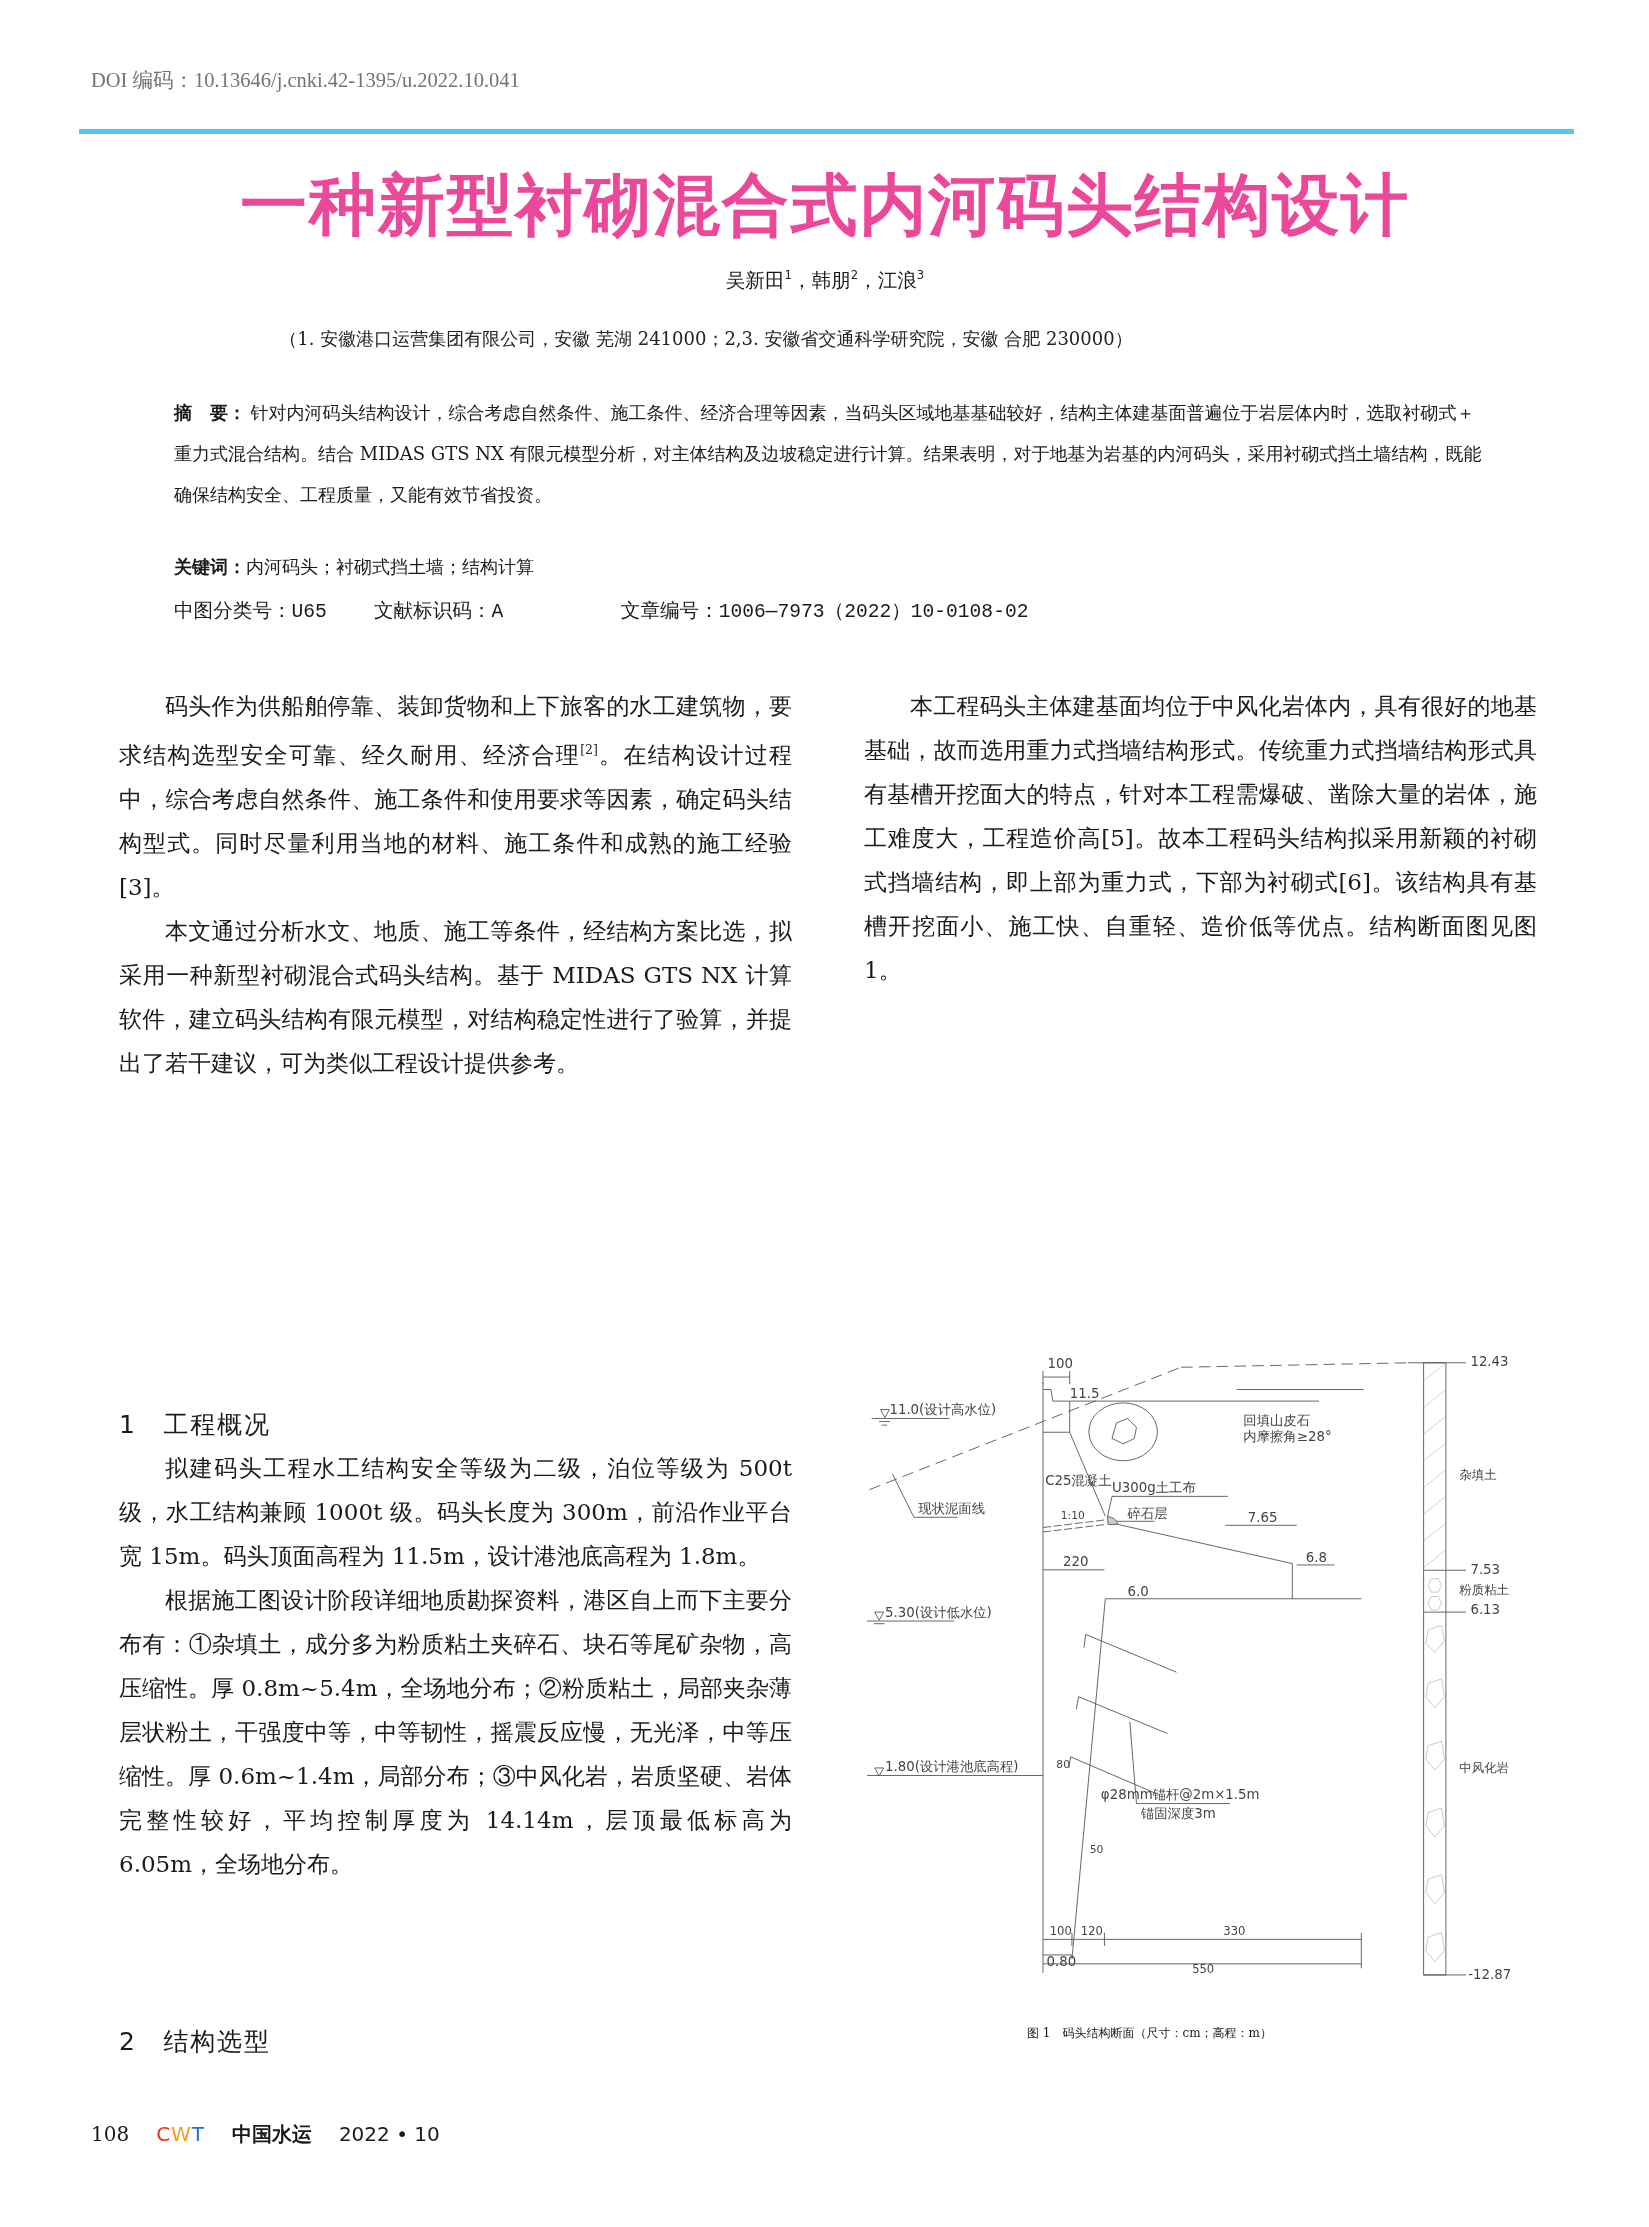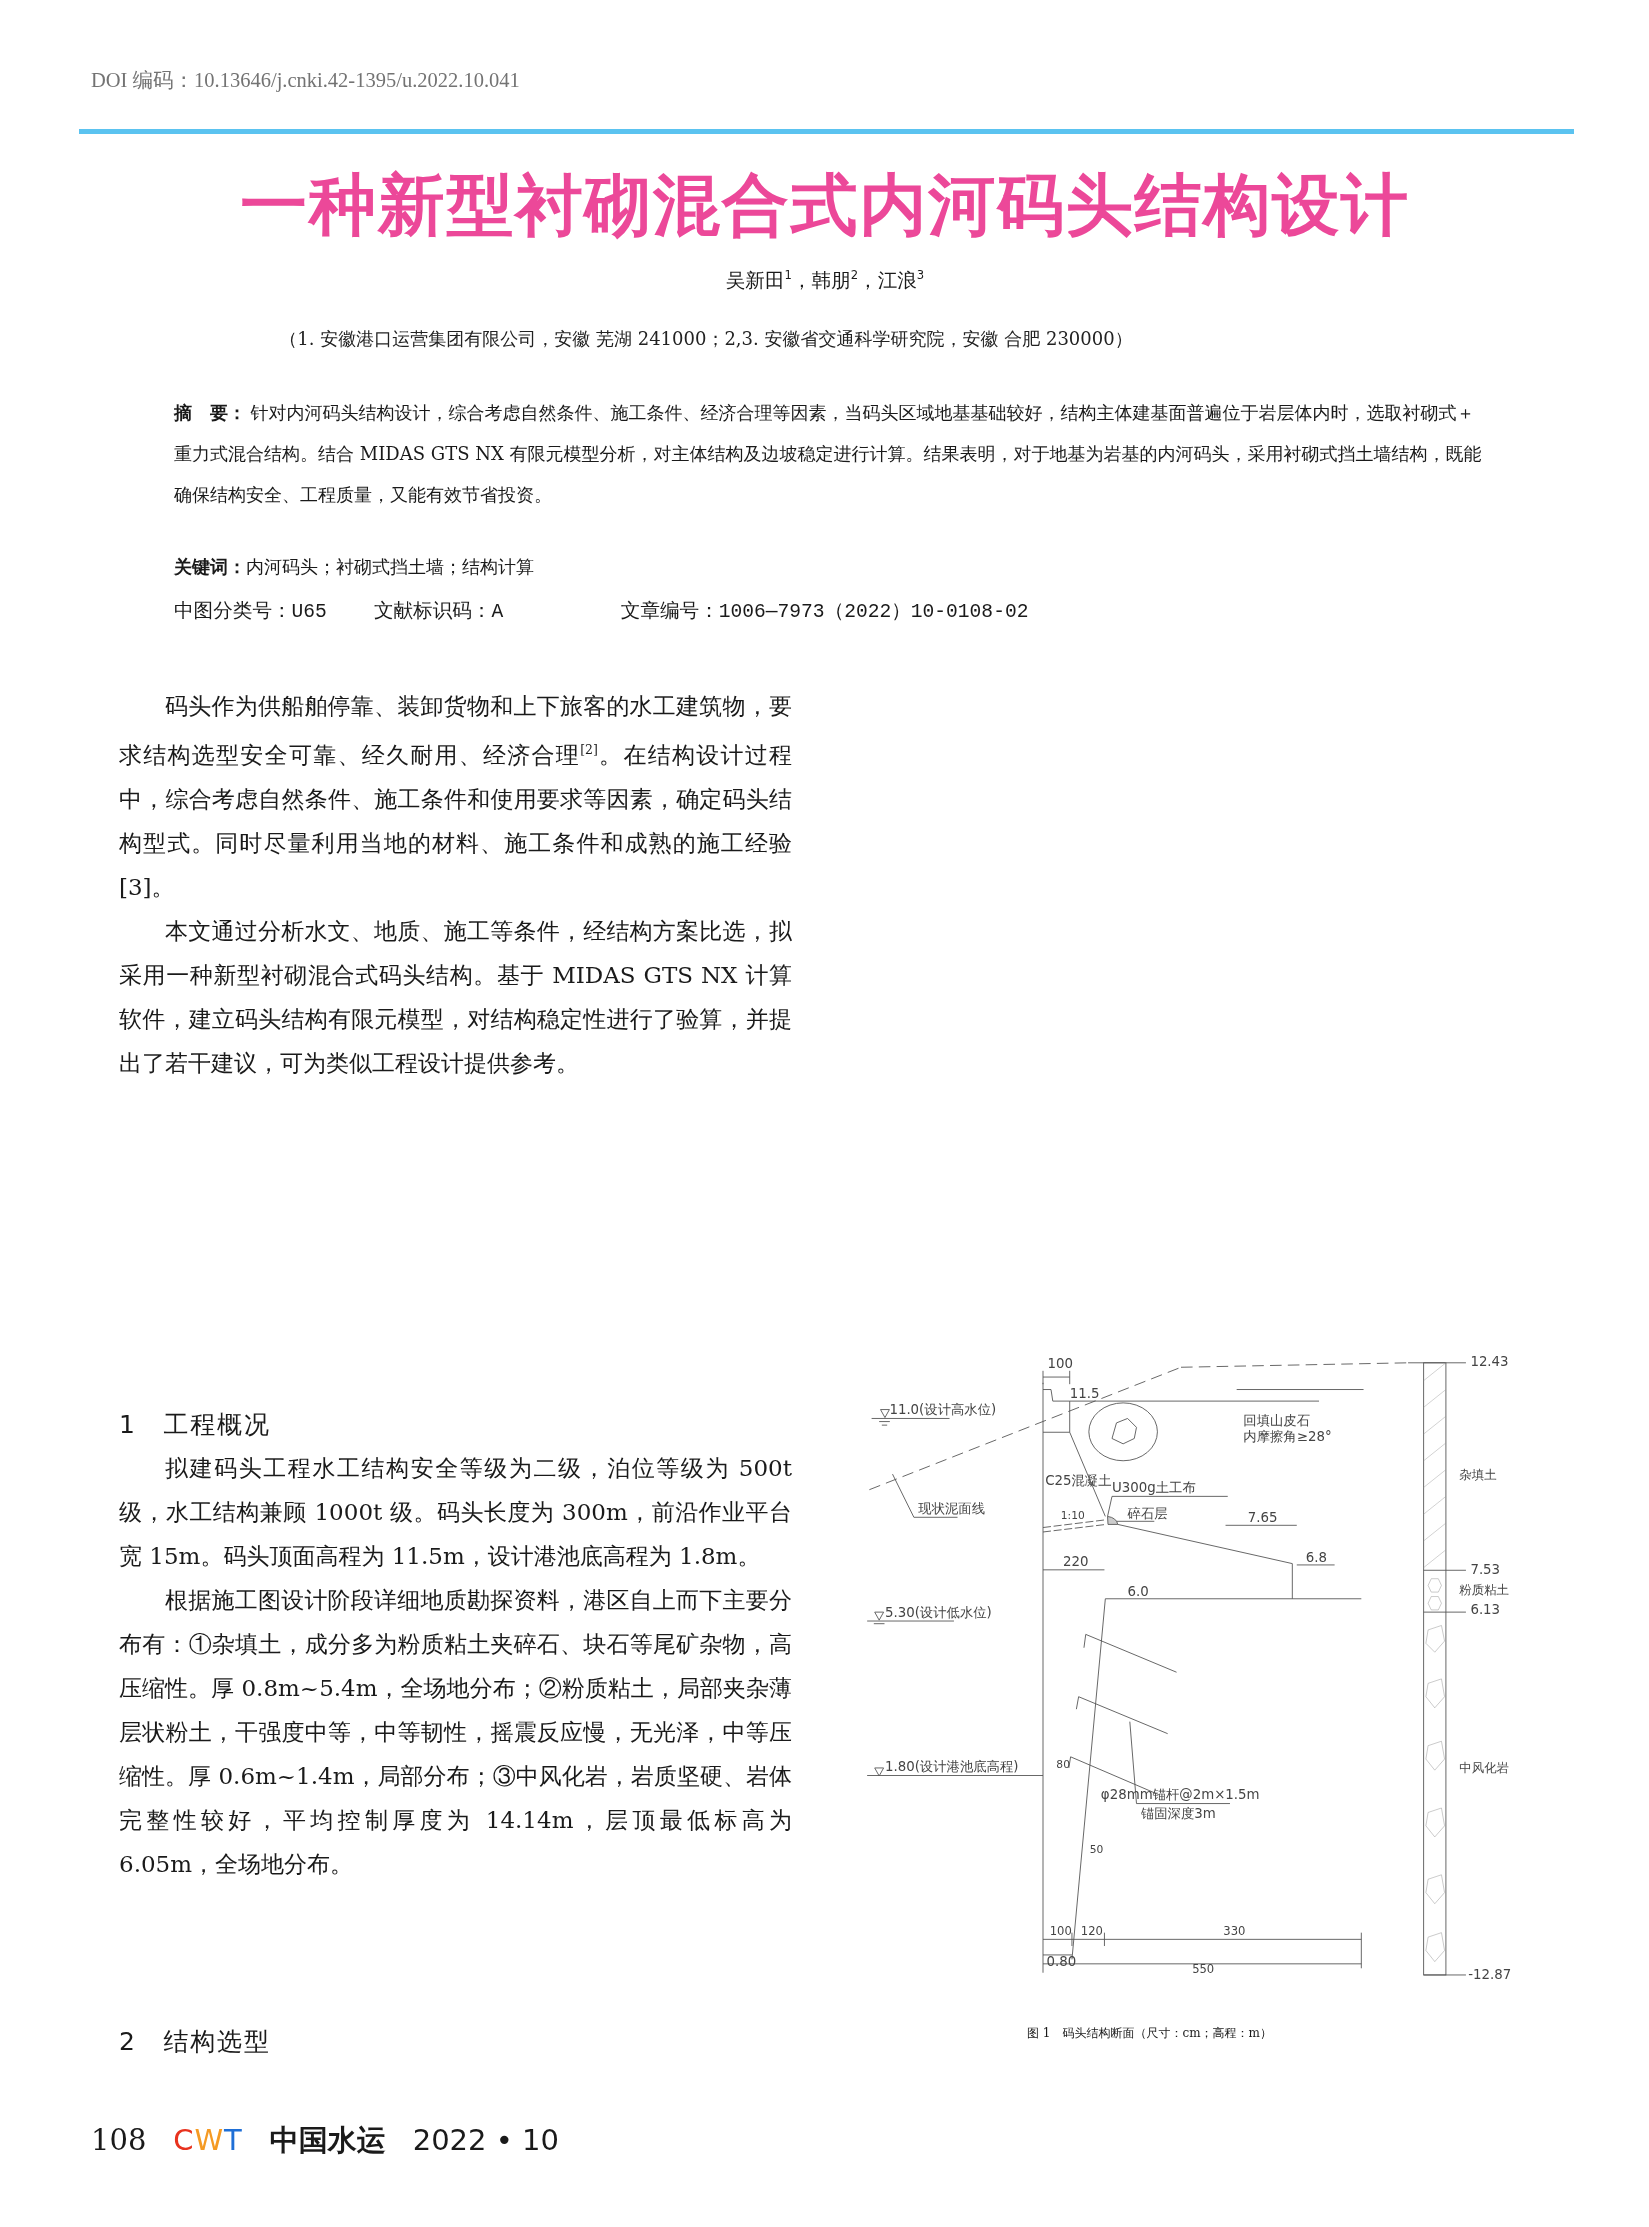--- a/index.html
+++ b/index.html
@@ -19,21 +19,21 @@
   .keywords .lbl { font-family: "DejaVu Sans", sans-serif; font-weight: bold; }
   .classline { position: absolute; left: 174px; top: 597px; font-size: 19.6px; font-family: Liberation Mono, monospace; white-space: pre; }
   .col { position: absolute; width: 673px; font-size: 23px; line-height: 44px; text-align: justify; }
   .col p { margin: 0; text-indent: 2em; }
   .col-left { left: 119px; top: 684px; }
   .col-right { left: 864px; top: 684px; }
   .section-h { position: absolute; font-size: 25px; font-family: "DejaVu Sans", sans-serif; letter-spacing: 1.8px; }
   sup.ref { font-size: 12.5px; }
   .figure { position: absolute; left: 860px; top: 1345px; width: 691px; height: 650px; }
   .fig-caption { position: absolute; left: 1027px; top: 2025px; font-size: 12px; }
-  .footer { position: absolute; left: 91px; top: 2121px; font-size: 29px; display: flex; align-items: baseline; gap: 27px; }
+  .footer { position: absolute; left: 91px; top: 2121px; font-size: 20px; display: flex; align-items: baseline; gap: 27px; }
   .footer .cwt { font-family: "DejaVu Sans", sans-serif; letter-spacing: 0.9px; }
   .footer .journal { font-weight: bold; font-family: "DejaVu Sans", sans-serif; }
   .footer .issue { font-family: "DejaVu Sans", sans-serif; }
   svg text { font-family: "DejaVu Sans", sans-serif; fill: #444; }
 </style>
 </head>
 <body>
 
 <div class="doi">
   <span>DOI 编码：</span><span>10.13646/j.cnki.42-1395/u.2022.10.041</span>
@@ -66,20 +66,21 @@
 <div class="section-h" style="left:119px; top:1408px;">1　工程概况</div>
 
 <div class="col col-left" style="top:1446px;">
   <p>拟建码头工程水工结构安全等级为二级，泊位等级为 500t 级，水工结构兼顾 1000t 级。码头长度为 300m，前沿作业平台宽 15m。码头顶面高程为 11.5m，设计港池底高程为 1.8m。</p>
   <p>根据施工图设计阶段详细地质勘探资料，港区自上而下主要分布有：①杂填土，成分多为粉质粘土夹碎石、块石等尾矿杂物，高压缩性。厚 0.8m~5.4m，全场地分布；②粉质粘土，局部夹杂薄层状粉土，干强度中等，中等韧性，摇震反应慢，无光泽，中等压缩性。厚 0.6m~1.4m，局部分布；③中风化岩，岩质坚硬、岩体完整性较好，平均控制厚度为 14.14m，层顶最低标高为 6.05m，全场地分布。</p>
 </div>
 
 <div class="section-h" style="left:119px; top:2025px;">2　结构选型</div>
 
 <div class="col col-right">
+  <p>本工程码头主体建基面均位于中风化岩体内，具有很好的地基基础，故而选用重力式挡墙结构形式。传统重力式挡墙结构形式具有基槽开挖面大的特点，针对本工程需爆破、凿除大量的岩体，施工难度大，工程造价高[5]。故本工程码头结构拟采用新颖的衬砌式挡墙结构，即上部为重力式，下部为衬砌式[6]。该结构具有基槽开挖面小、施工快、自重轻、造价低等优点。结构断面图见图 1。</p>
 </div>
 
 <div class="figure">
   <svg width="691" height="650" viewBox="0 0 1550 1460" xmlns="http://www.w3.org/2000/svg">
     <g stroke="#555" stroke-width="2" fill="none">
 
       <line x1="410" y1="72" x2="470" y2="72"></line>
       <line x1="410" y1="58" x2="410" y2="88"></line>
         <line x1="470" y1="58" x2="470" y2="88"></line>
 

